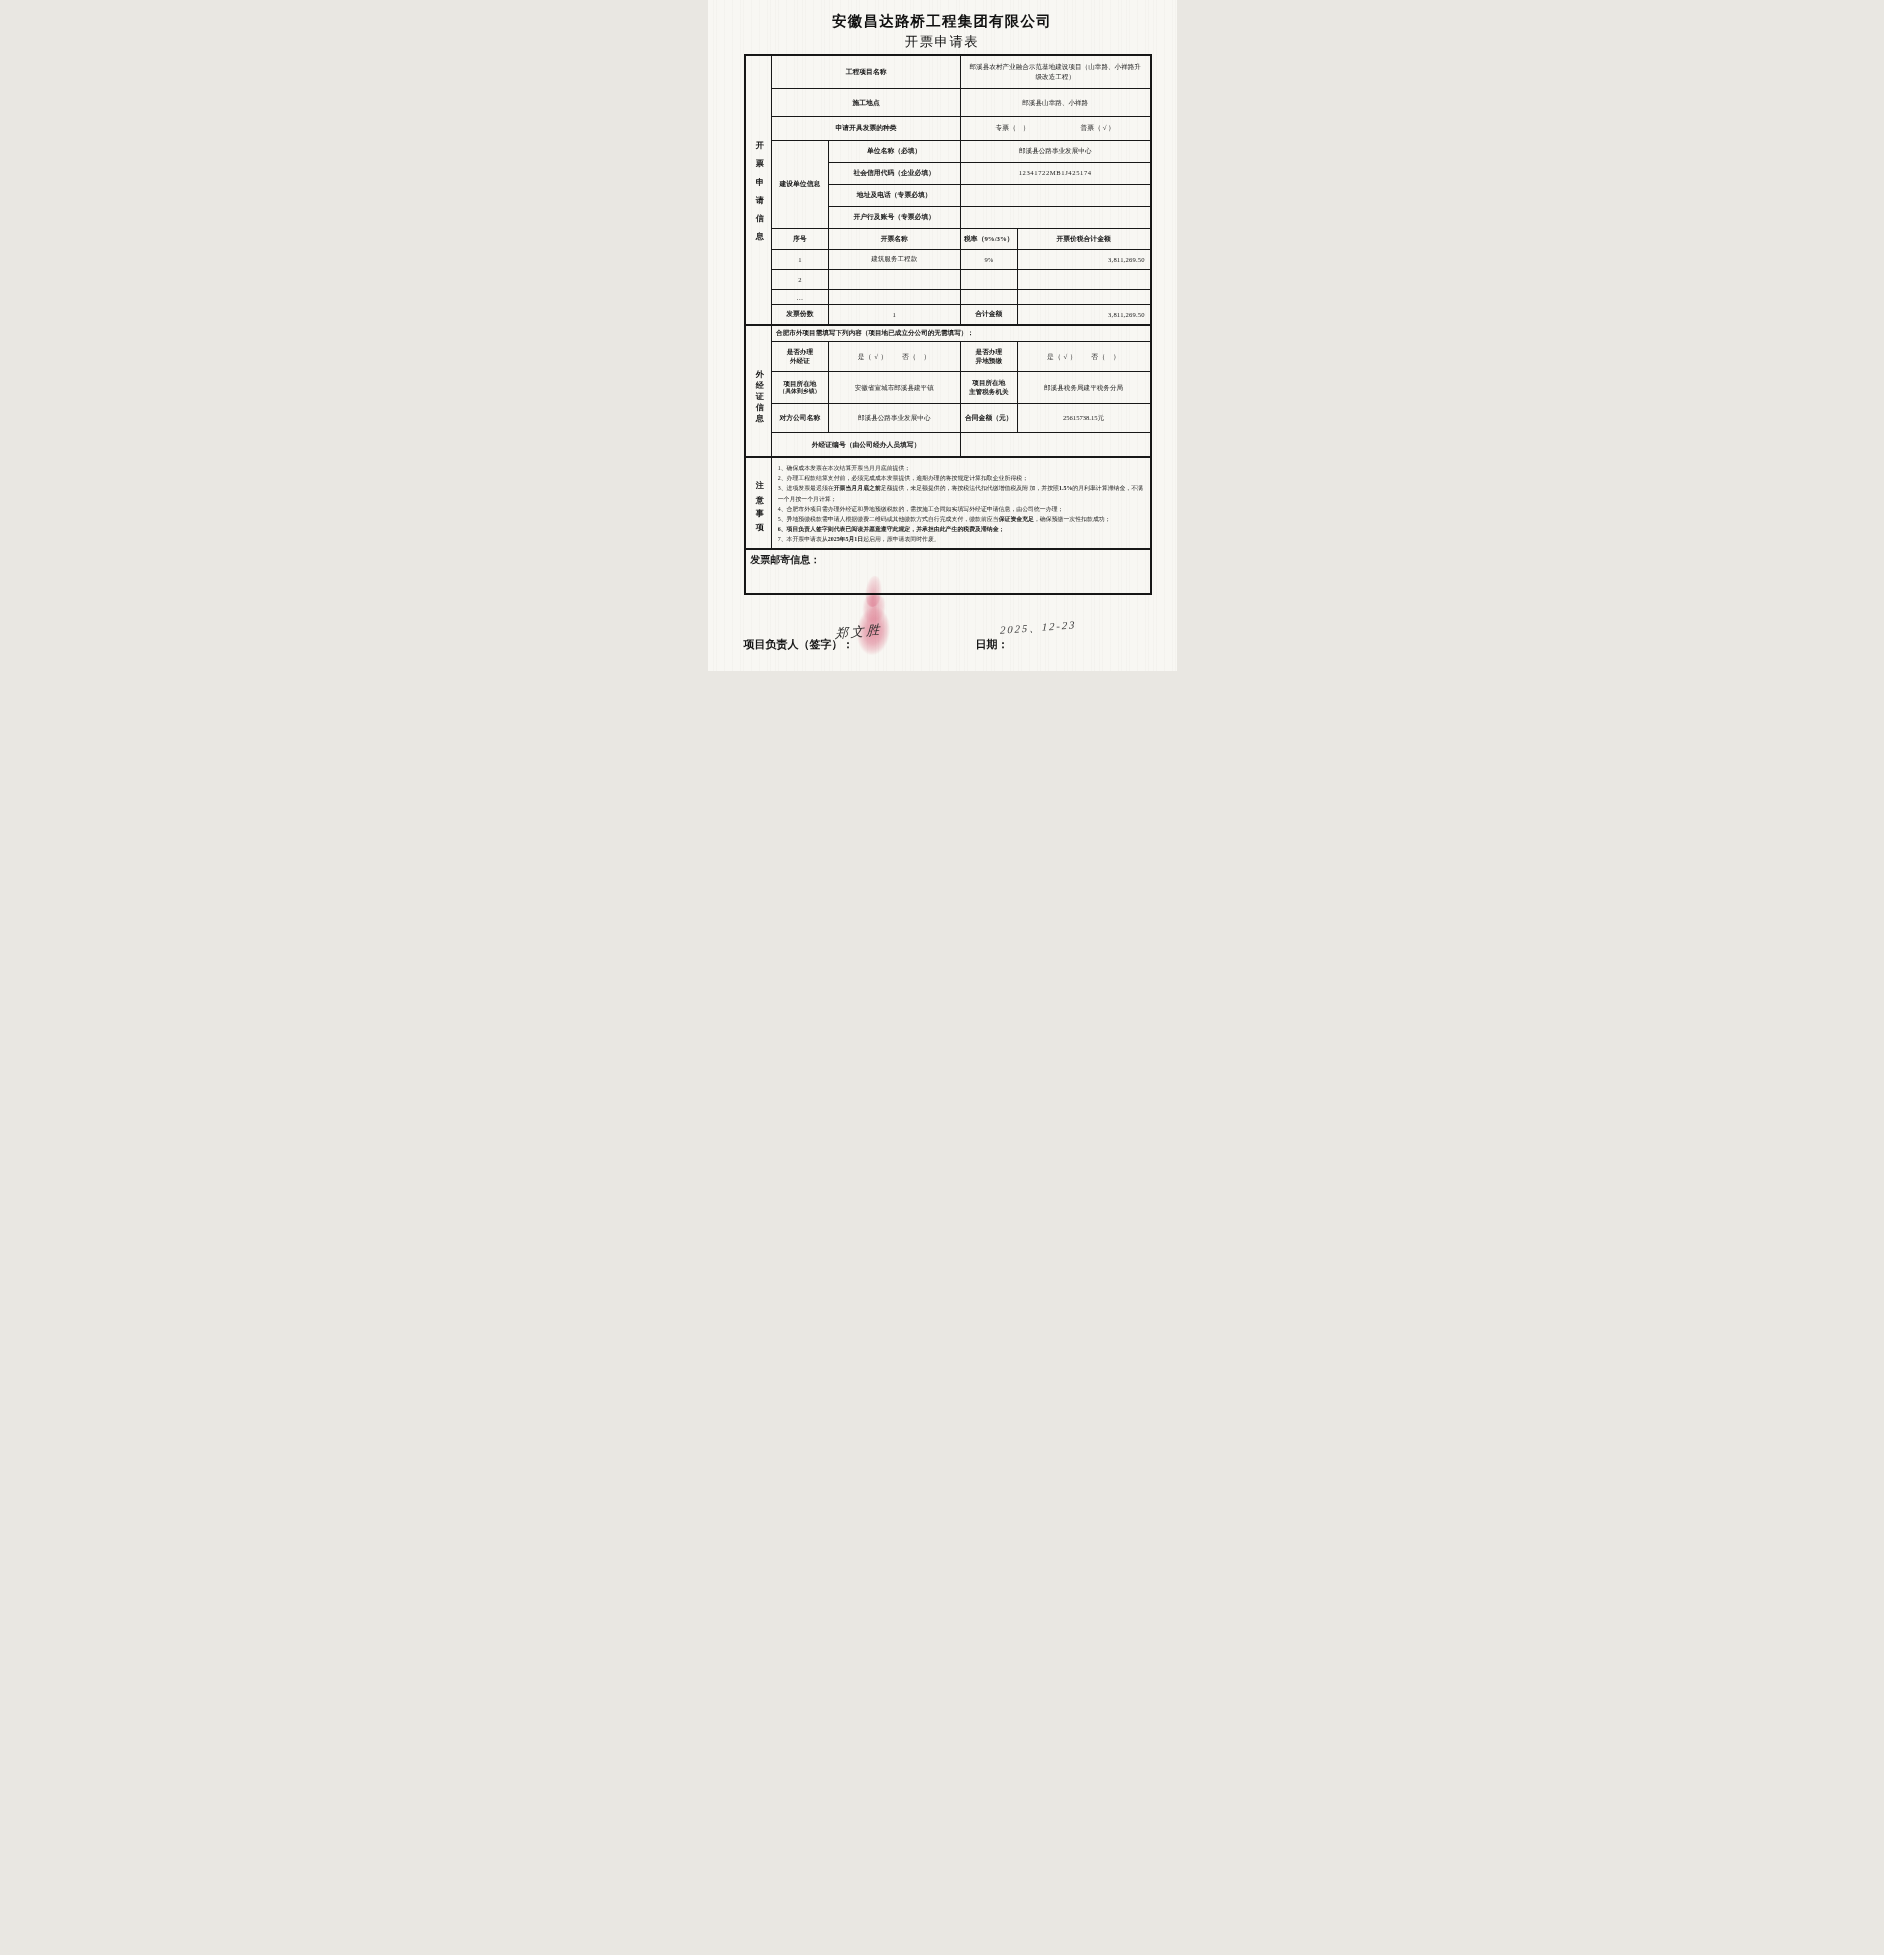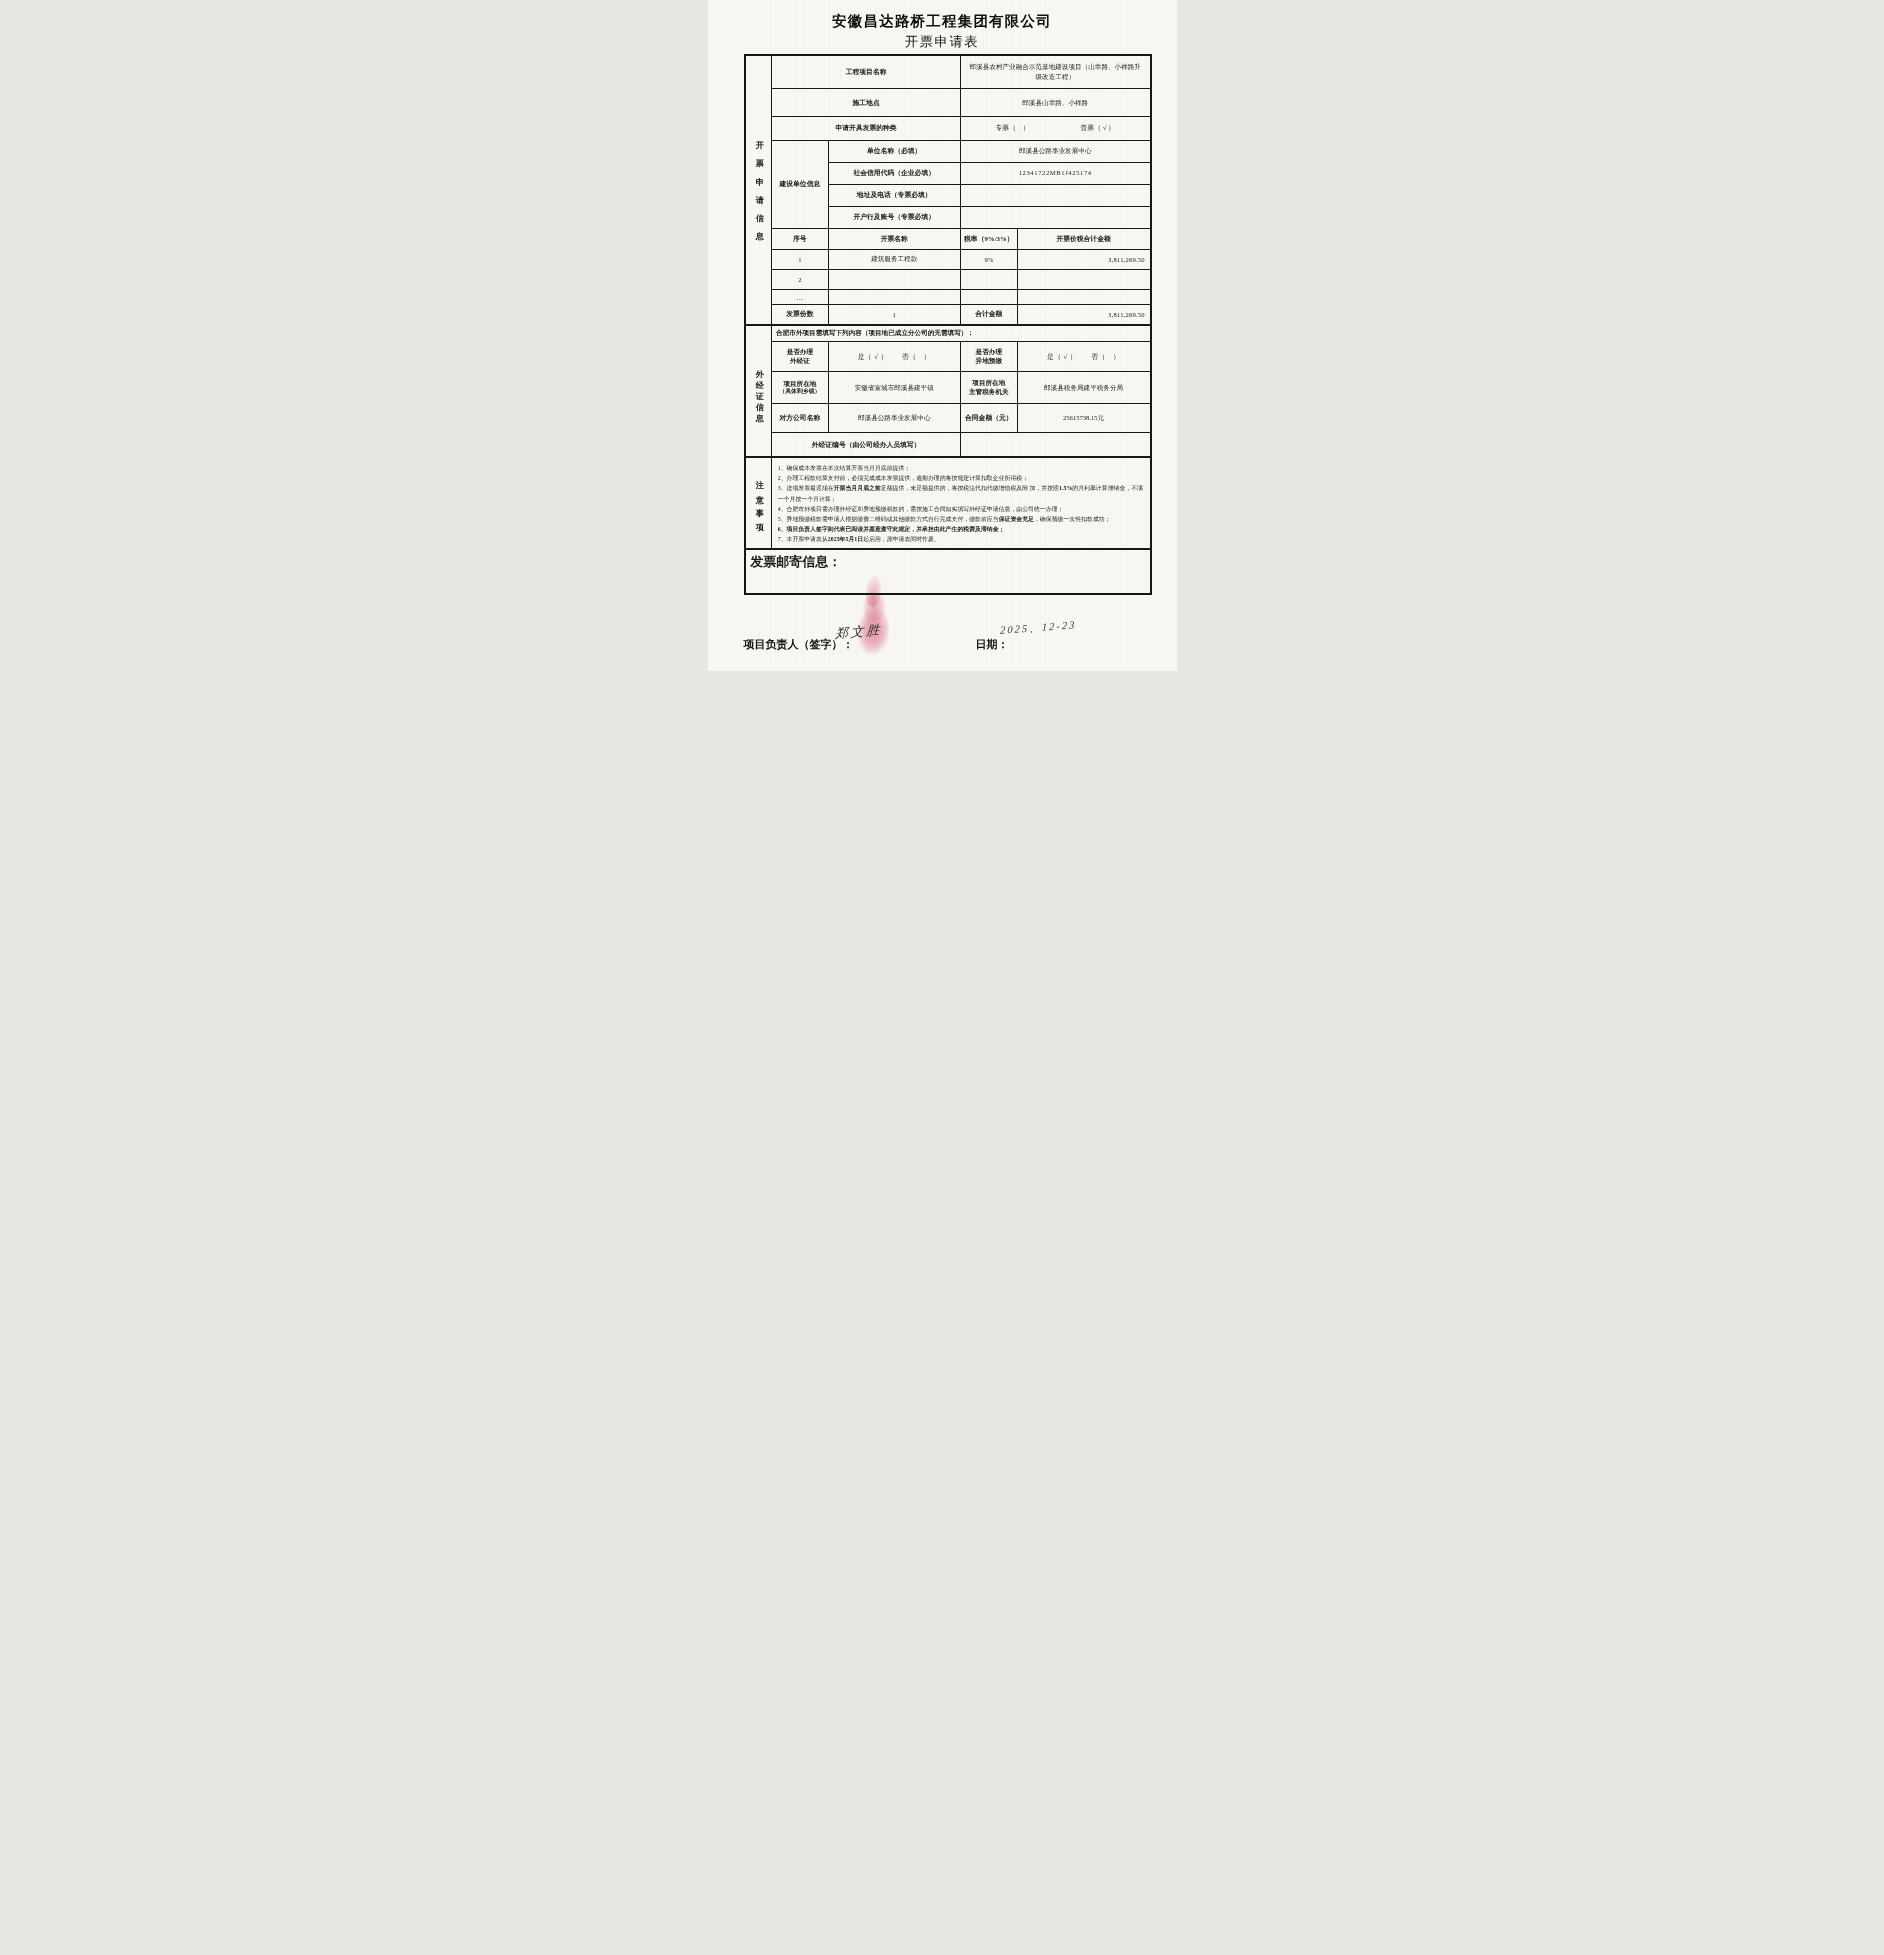--- a/index.html
+++ b/index.html
@@ -53,21 +53,21 @@
               border-bottom:1.2px dashed #1c1c1c; }
   .two-line .l1 { display:block; font-weight:bold; font-size:6.6px; line-height:1.35; }
   .two-line .l2 { display:block; font-weight:bold; font-size:5.9px; line-height:1.3; }
   .chk { font-size:6.8px; letter-spacing:0.4px; }
 
   .notes-cell { text-align:left; padding:4.7px 6.3px 3.9px 5.5px; vertical-align:top; min-height:105px; }
   .notes-cell p { font-size:5.9px; line-height:1.72; margin:0; color:#1c1c1c; }
   .b { font-weight:bold; }
 
   .mail-cell { text-align:left; vertical-align:top; padding:3.1px 4.7px; }
-  .mail-cell .lbl { font-weight:bold; font-size:13px; }
+  .mail-cell .lbl { font-weight:bold; font-size:10px; }
 
   .footer { position:absolute; left:36px; top:625px; width:408px; height:35px; }
   .f-label { position:absolute; font-weight:bold; font-size:11px; color:#161616; top:12px; }
   .signer-label { left:0; }
   .date-label { left:232px; }
   .signature {
     position:absolute; left:91px; top:-2.3px; z-index:3;
     font-style:italic; font-size:13px; color:#30302f;
     transform:rotate(-5deg) skewX(-7deg); letter-spacing:2.7px;
   }

